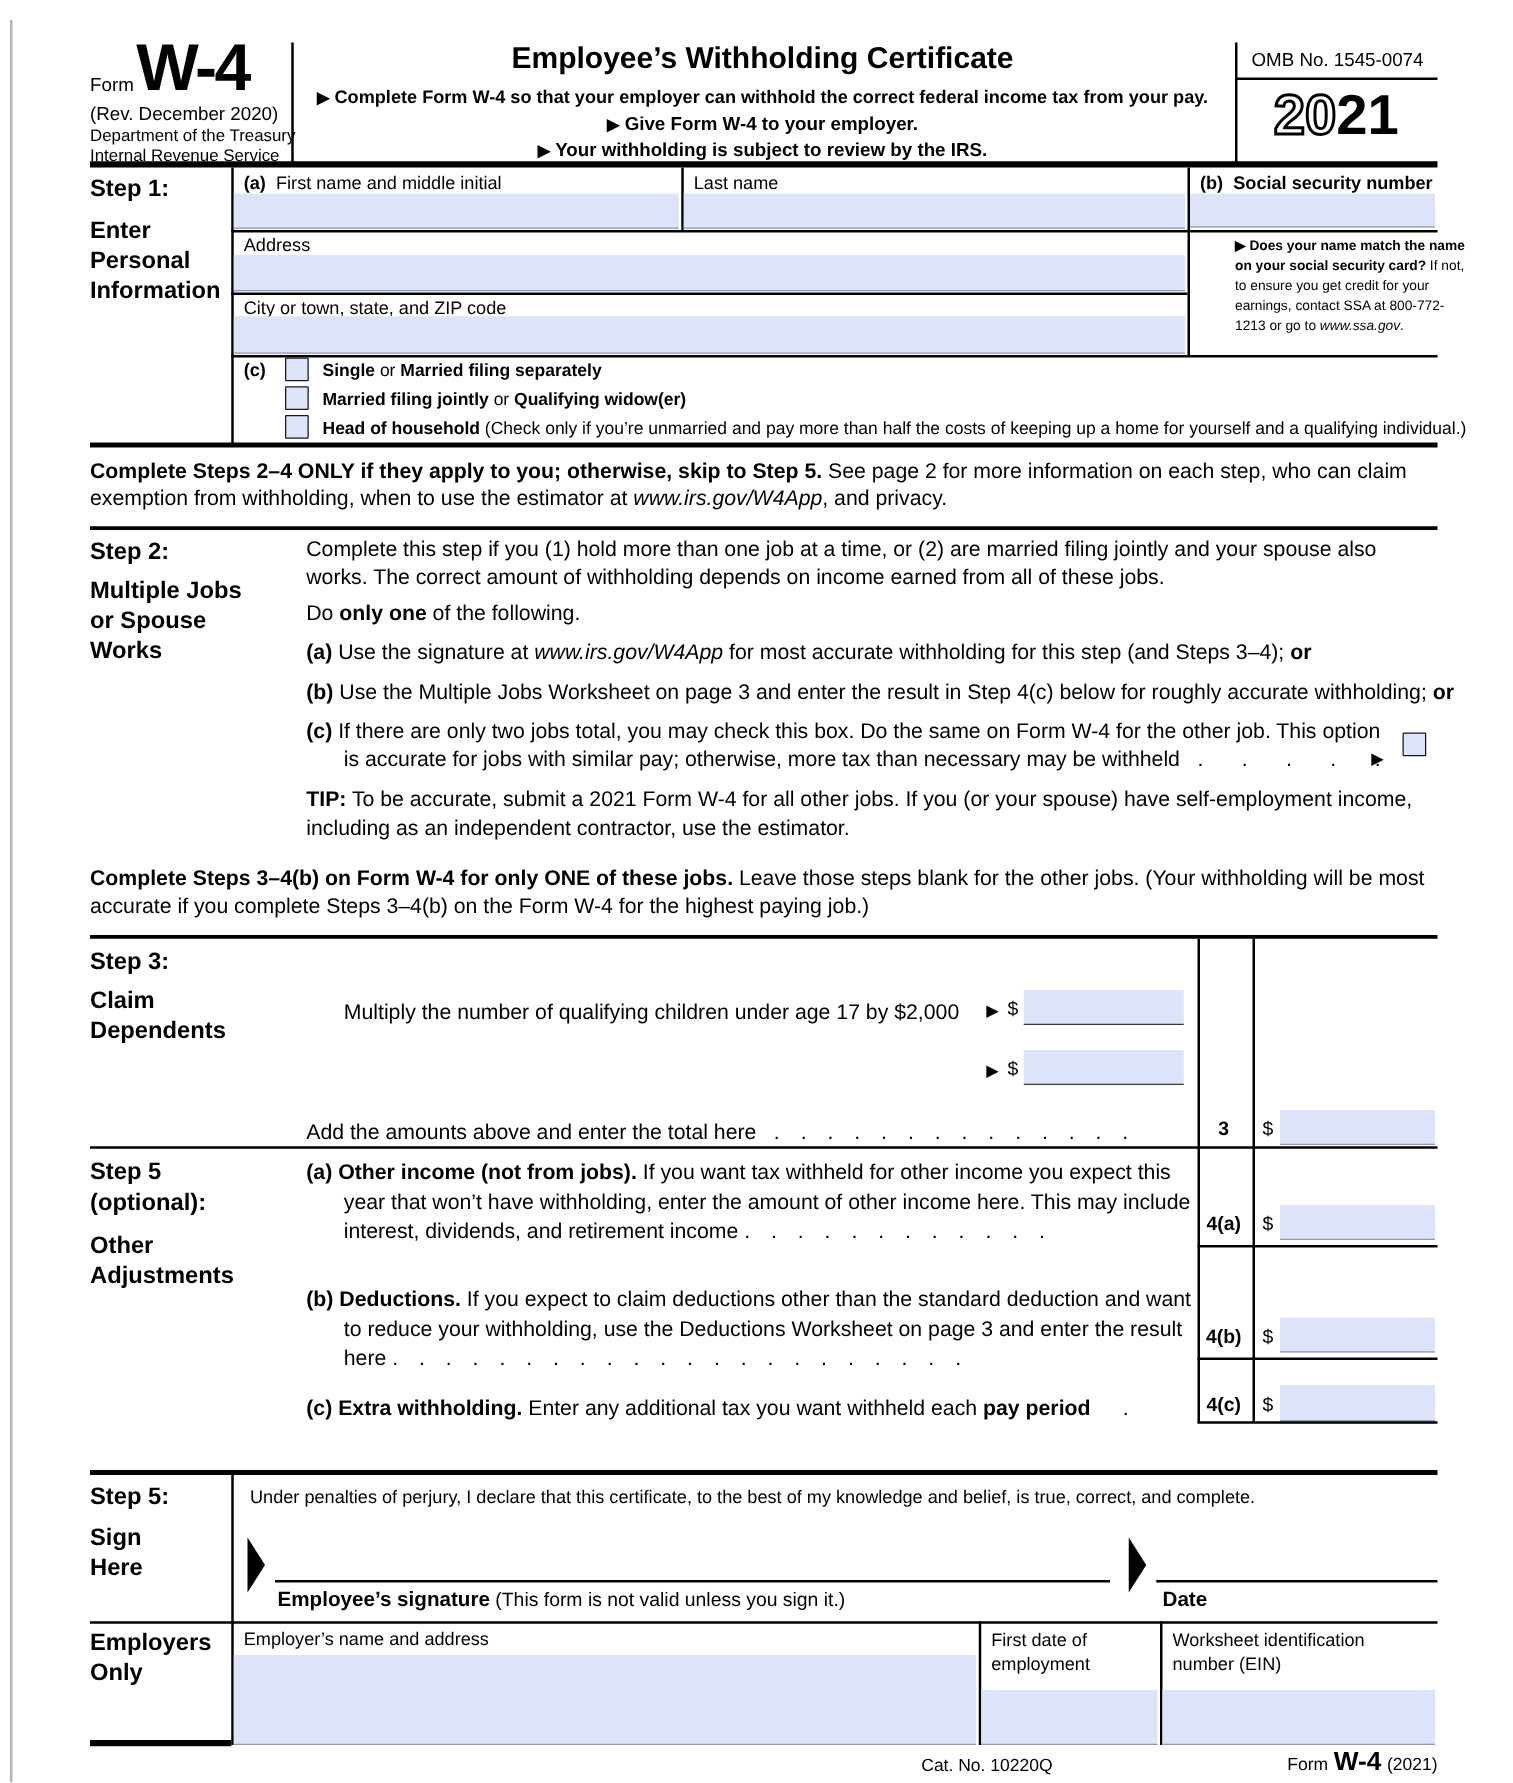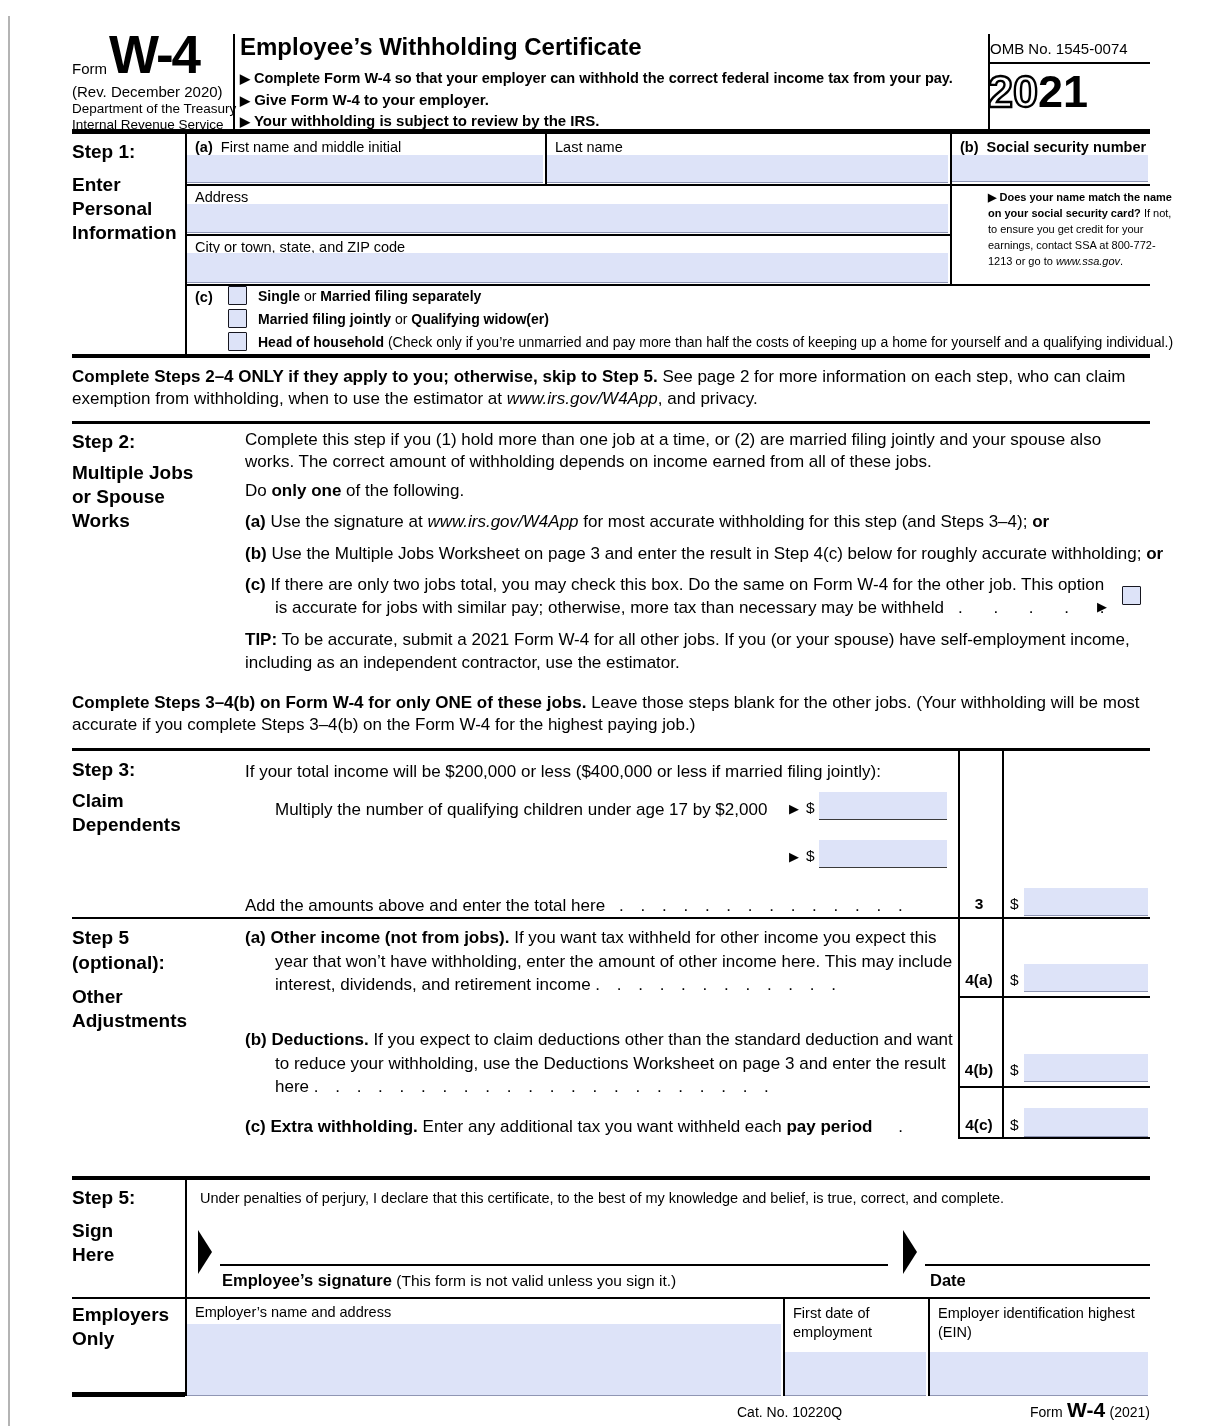--- a/index.html
+++ b/index.html
@@ -5,21 +5,21 @@
   * { margin:0; padding:0; box-sizing:border-box; }
   html,body { background:#fff; }
   .page {
     position:relative; width:1210px; height:1426px; background:#fff;
     font-family:"Liberation Sans", sans-serif; color:#000; overflow:hidden;
   }
   .abs { position:absolute; }
   .b { font-weight:bold; }
   .i { font-style:italic; }
   .nw { white-space:nowrap; }
-  .ctr { }
+  .ctr { text-align:center; }
   .edge { position:absolute; left:8px; top:16px; width:2px; height:1410px; background:#b4b4b4; }
   .vl { position:absolute; width:2px; background:#000; }
   .vl1 { position:absolute; width:1.5px; background:#000; }
   .hl { position:absolute; height:1.5px; background:#000; }
   .thick { position:absolute; background:#000; }
   .field { position:absolute; background:#dde3f8; border-bottom:1px solid #8f96b4; }
   .ufield { position:absolute; background:#dde3f8; border-bottom:1.5px solid #3a3a3a; }
   .cb {
     position:absolute; width:19px; height:19px; background:#dde3f8;
     border:1.6px solid #16161f; border-radius:1px;
@@ -136,21 +136,20 @@
 
   <div class="abs steptitle" style="left:72px;top:759px">Step 3:</div>
   <div class="abs stepsub" style="left:72px;top:789px">
     <div>Claim</div>
       <div>Dependents</div>
   </div>
 
   <div class="vl1" style="left:958px;top:751px;height:387px"></div>
   <div class="vl1" style="left:1002px;top:751px;height:387px"></div>
 
-  <div class="abs body15 nw" style="left:245px;top:761px">If your total income will be $200,000 or less ($400,000 or less if married filing jointly):</div>
 
   <div class="abs body15 nw" style="left:275px;top:799px">Multiply the number of qualifying children under age 17 by $2,000</div>
   <div class="abs arrow" style="left:789px;top:801px">▶</div>
   <div class="dollar" style="left:806px;top:799px">$</div>
   <div class="ufield" style="left:819px;top:792px;width:128px;height:28px"></div>
 
   <div class="abs arrow" style="left:789px;top:849px">▶</div>
   <div class="dollar" style="left:806px;top:847px">$</div>
   <div class="ufield" style="left:819px;top:840px;width:128px;height:28px"></div>
 
@@ -218,21 +217,21 @@
   <div class="vl1" style="left:928px;top:1297px;height:99px"></div>
 
   <div class="abs stepsub" style="left:72px;top:1303px">
     <div>Employers</div>
       <div>Only</div>
   </div>
   <div class="abs flabel" style="left:195px;top:1304px">Employer’s name and address</div>
   <div class="field" style="left:187px;top:1324px;width:594px;height:72px"></div>
   <div class="abs flabel" style="left:793px;top:1304px;width:120px;line-height:19px">First date of employment</div>
   <div class="field" style="left:785px;top:1352px;width:141px;height:44px"></div>
-  <div class="abs flabel" style="left:938px;top:1304px;width:205px;line-height:19px">Employer identification highest (EIN)</div>
+  <div class="abs flabel" style="left:938px;top:1304px;width:205px;line-height:19px">Worksheet identification number (EIN)</div>
   <div class="field" style="left:930px;top:1352px;width:218px;height:44px"></div>
   <div class="thick" style="left:72px;top:1392px;width:113px;height:5px"></div>
 
   <div class="abs b nw" style="left:72px;top:1485px;font-size:12px">For Privacy Act and Paperwork Reduction Act Notice, see page 3.</div>
   <div class="abs nw" style="left:737px;top:1404px;font-size:14px">Cat. No. 10220Q</div>
   <div class="abs nw" style="left:980px;top:1398px;width:170px;text-align:right">
     <span style="font-size:14px">Form</span> <span class="b" style="font-size:21px">W-4</span> <span style="font-size:14px">(2021)</span>
   </div>
 </div>
 

